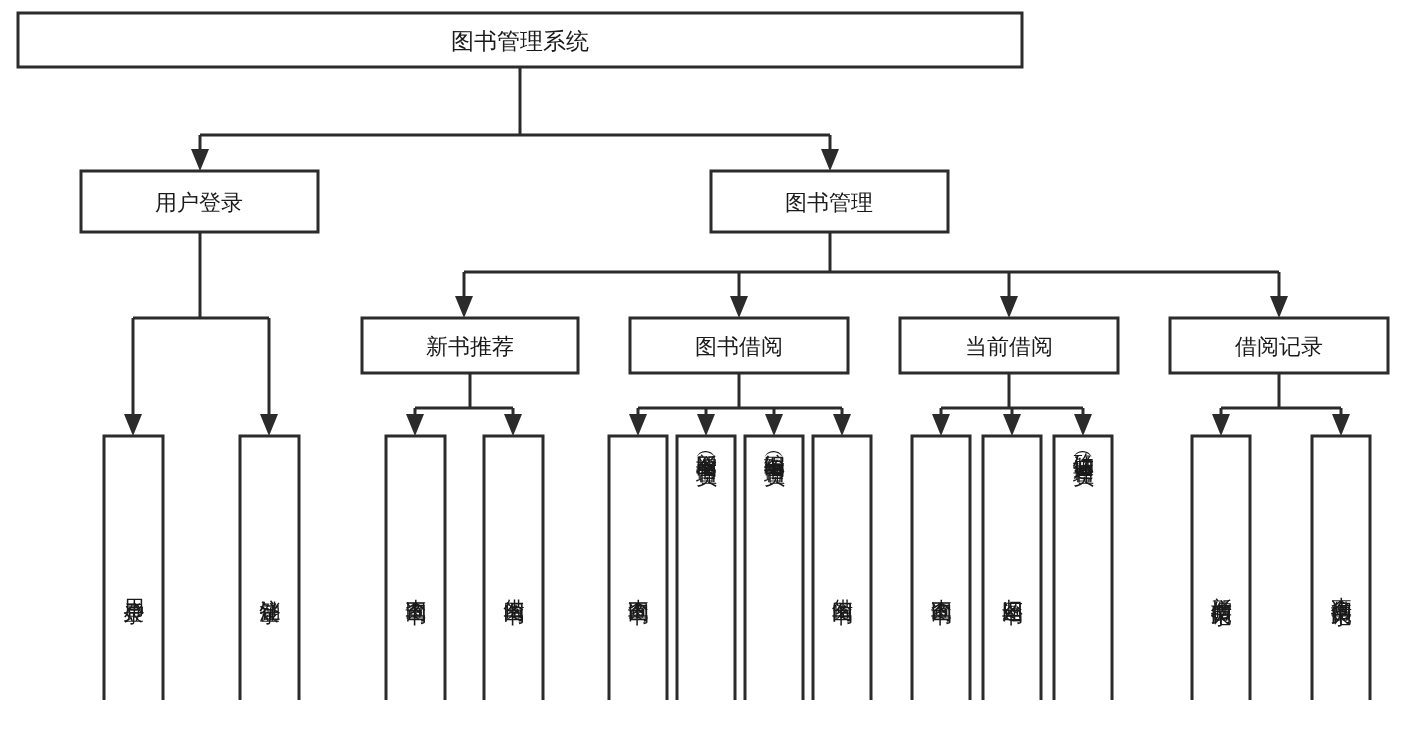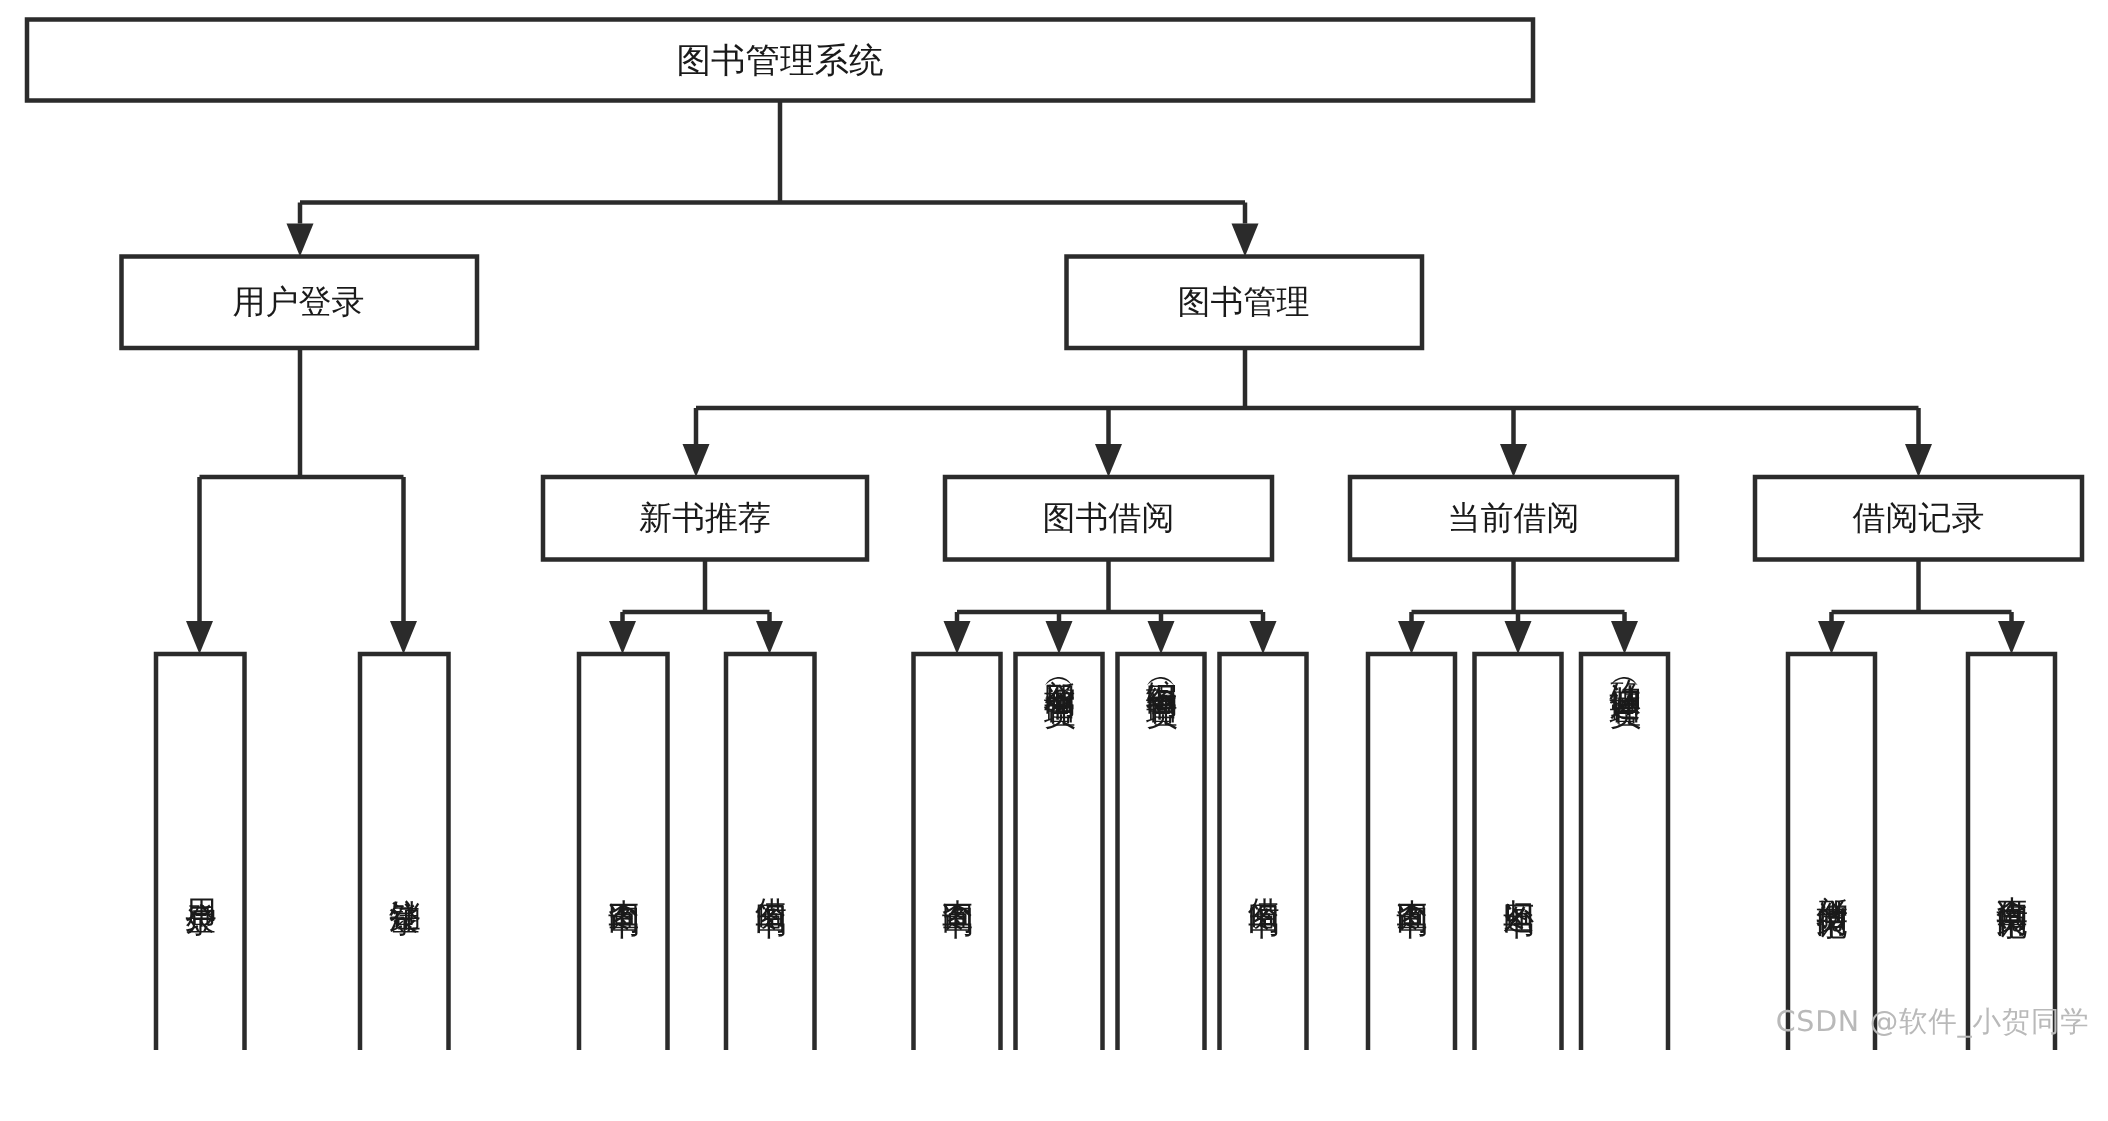--- a/index.html
+++ b/index.html
@@ -259,14 +259,13 @@
     <span class="leaf-label">确认归还（管理员）</span>
   </div>
 
   <div class="leaf-label-wrap" style="left:1192px; top:436px; width:58px; height:299px;">
     <span class="leaf-label">新增借阅记录</span>
   </div>
   <div class="leaf-label-wrap" style="left:1312px; top:436px; width:58px; height:299px;">
     <span class="leaf-label">查询借阅记录</span>
   </div>
 
-  <div class="watermark">CSDN @软件_小贺同学</div>
 </div>
 
 </body></html>

